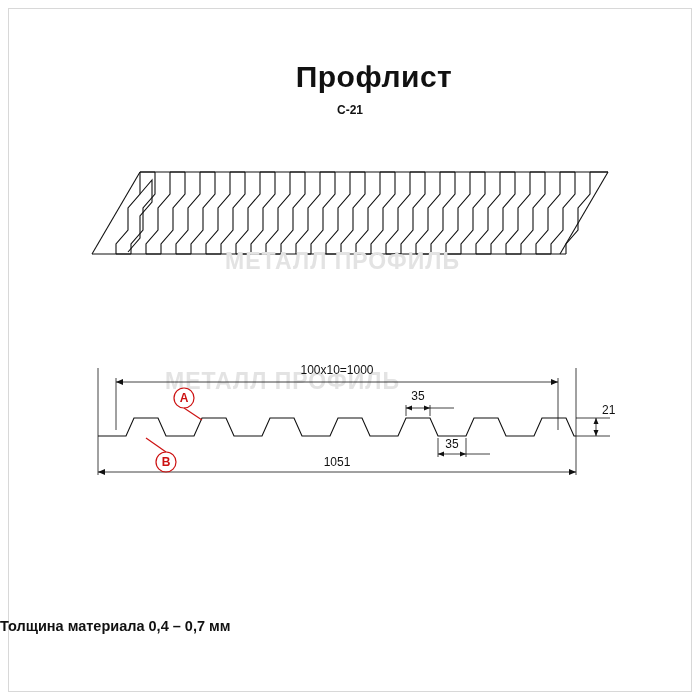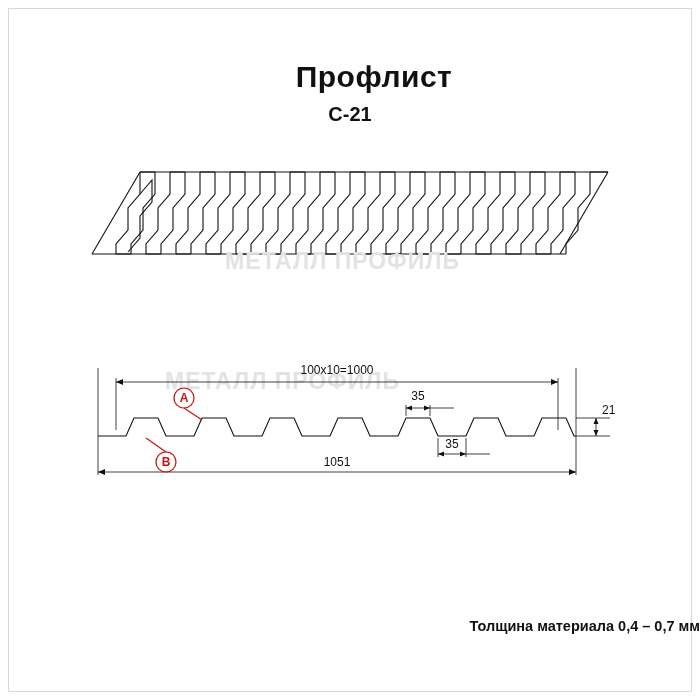--- a/index.html
+++ b/index.html
@@ -42,30 +42,30 @@
     letter-spacing: 0.5px;
     color: #111111;
     margin-left: 24px;
   }
   .subtitle {
     position: absolute;
     top: 103px;
     left: 0;
     width: 700px;
     text-align: center;
-    font-size: 20px;
+    font-size: 12px;
     font-weight: bold;
     color: #111111;
   }
   .footer-note {
     position: absolute;
     top: 618px;
     left: 0;
     width: 700px;
-    text-align: right;
+    text-align: left;
     font-size: 14.5px;
     font-weight: bold;
     color: #111111;
   }
   .iso-wrap {
     position: absolute;
     left: 80px;
     top: 150px;
     width: 540px;
     height: 130px;

